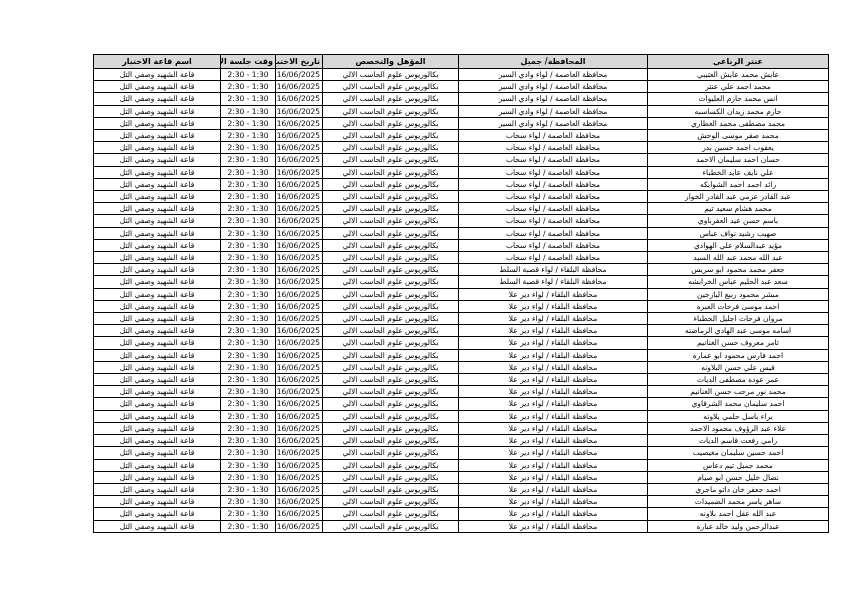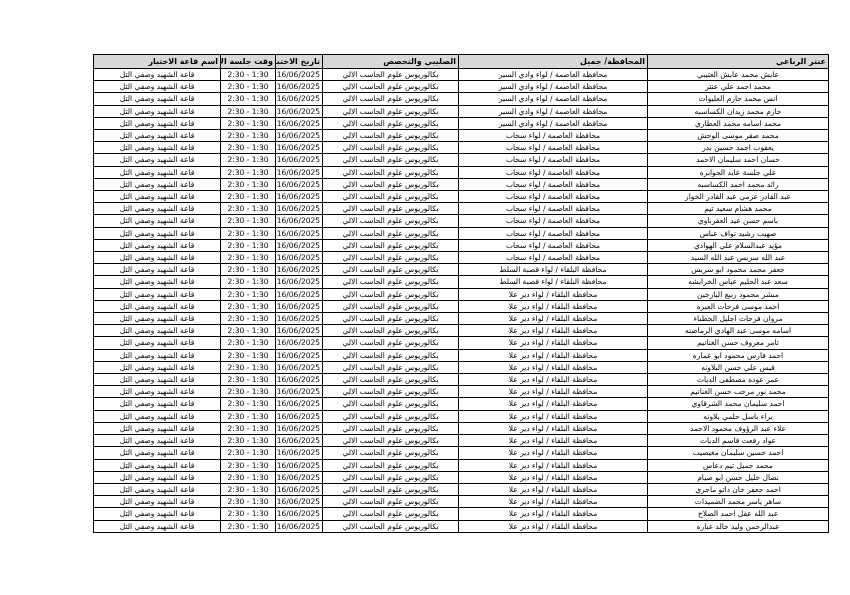--- a/index.html
+++ b/index.html
@@ -24,21 +24,21 @@
   }
   table.exam-table th{
     background:#d9d9d9;
     border:1px solid #000000;
     font-size:8px;
     font-weight:bold;
     height:13px;
     padding:0 2px;
     white-space:nowrap;
     overflow:hidden;
-    text-align:right;
+    text-align:center;
     color:#000000;
   }
   table.exam-table td{
     border:1px solid #000000;
     font-size:7.5px;
     height:11.2px;
     line-height:11.2px;
     padding:0 2px;
     white-space:nowrap;
     overflow:hidden;
@@ -59,21 +59,21 @@
       <col style="width:189px">
       <col style="width:136px">
       <col style="width:47px">
       <col style="width:55px">
       <col style="width:127px">
     </colgroup>
     <thead>
       <tr id="header-row">
           <th>عنتر الرباعي</th>
           <th>المحافظة/ جميل</th>
-          <th>الصليبي والتخصص</th>
+          <th>المؤهل والتخصص</th>
           <th>تاريخ الاختبار</th>
           <th>وقت جلسة الاختبار</th>
           <th>اسم قاعة الاختبار</th>
         </tr>
     </thead>
     <tbody id="table-body">
         <tr>
           <td class="cell-name">عايش محمد عايش العتيبي</td>
           <td class="cell-governorate">محافظة العاصمة / لواء وادي السير</td>
           <td class="cell-qualification">بكالوريوس علوم الحاسب الالي</td>
@@ -99,21 +99,21 @@
         </tr>
         <tr>
           <td class="cell-name">حازم محمد زيدان الكساسبه</td>
           <td class="cell-governorate">محافظة العاصمة / لواء وادي السير</td>
           <td class="cell-qualification">بكالوريوس علوم الحاسب الالي</td>
           <td class="cell-exam_date">16/06/2025</td>
           <td class="cell-exam_time">1:30 - 2:30</td>
           <td class="cell-hall">قاعة الشهيد وصفي التل</td>
         </tr>
         <tr>
-          <td class="cell-name">محمد اسامه محمد العطاري</td>
+          <td class="cell-name">محمد مصطفى محمد العطاري</td>
           <td class="cell-governorate">محافظة العاصمة / لواء وادي السير</td>
           <td class="cell-qualification">بكالوريوس علوم الحاسب الالي</td>
           <td class="cell-exam_date">16/06/2025</td>
           <td class="cell-exam_time">1:30 - 2:30</td>
           <td class="cell-hall">قاعة الشهيد وصفي التل</td>
         </tr>
         <tr>
           <td class="cell-name">محمد صقر موسى الوحش</td>
           <td class="cell-governorate">محافظة العاصمة / لواء سحاب</td>
           <td class="cell-qualification">بكالوريوس علوم الحاسب الالي</td>
@@ -131,29 +131,29 @@
         </tr>
         <tr>
           <td class="cell-name">حسان احمد سليمان الاحمد</td>
           <td class="cell-governorate">محافظة العاصمة / لواء سحاب</td>
           <td class="cell-qualification">بكالوريوس علوم الحاسب الالي</td>
           <td class="cell-exam_date">16/06/2025</td>
           <td class="cell-exam_time">1:30 - 2:30</td>
           <td class="cell-hall">قاعة الشهيد وصفي التل</td>
         </tr>
         <tr>
-          <td class="cell-name">علي جلسة عايد الجوابره</td>
-          <td class="cell-governorate">محافظة العاصمة / لواء سحاب</td>
-          <td class="cell-qualification">بكالوريوس علوم الحاسب الالي</td>
-          <td class="cell-exam_date">16/06/2025</td>
-          <td class="cell-exam_time">1:30 - 2:30</td>
-          <td class="cell-hall">قاعة الشهيد وصفي التل</td>
-        </tr>
-        <tr>
-          <td class="cell-name">رائد محمد احمد الكساسبه</td>
+          <td class="cell-name">علي نايف عايد الخطباء</td>
+          <td class="cell-governorate">محافظة العاصمة / لواء سحاب</td>
+          <td class="cell-qualification">بكالوريوس علوم الحاسب الالي</td>
+          <td class="cell-exam_date">16/06/2025</td>
+          <td class="cell-exam_time">1:30 - 2:30</td>
+          <td class="cell-hall">قاعة الشهيد وصفي التل</td>
+        </tr>
+        <tr>
+          <td class="cell-name">رائد احمد احمد الشوابكه</td>
           <td class="cell-governorate">محافظة العاصمة / لواء سحاب</td>
           <td class="cell-qualification">بكالوريوس علوم الحاسب الالي</td>
           <td class="cell-exam_date">16/06/2025</td>
           <td class="cell-exam_time">1:30 - 2:30</td>
           <td class="cell-hall">قاعة الشهيد وصفي التل</td>
         </tr>
         <tr>
           <td class="cell-name">عبد القادر عزمي عبد القادر الخوار</td>
           <td class="cell-governorate">محافظة العاصمة / لواء سحاب</td>
           <td class="cell-qualification">بكالوريوس علوم الحاسب الالي</td>
@@ -187,21 +187,21 @@
         </tr>
         <tr>
           <td class="cell-name">مؤيد عبدالسلام علي الهوادي</td>
           <td class="cell-governorate">محافظة العاصمة / لواء سحاب</td>
           <td class="cell-qualification">بكالوريوس علوم الحاسب الالي</td>
           <td class="cell-exam_date">16/06/2025</td>
           <td class="cell-exam_time">1:30 - 2:30</td>
           <td class="cell-hall">قاعة الشهيد وصفي التل</td>
         </tr>
         <tr>
-          <td class="cell-name">عبد الله سريس عبد الله السيد</td>
+          <td class="cell-name">عبد الله محمد عبد الله السيد</td>
           <td class="cell-governorate">محافظة العاصمة / لواء سحاب</td>
           <td class="cell-qualification">بكالوريوس علوم الحاسب الالي</td>
           <td class="cell-exam_date">16/06/2025</td>
           <td class="cell-exam_time">1:30 - 2:30</td>
           <td class="cell-hall">قاعة الشهيد وصفي التل</td>
         </tr>
         <tr>
           <td class="cell-name">جعفر محمد محمود ابو سريس</td>
           <td class="cell-governorate">محافظة البلقاء / لواء قصبة السلط</td>
           <td class="cell-qualification">بكالوريوس علوم الحاسب الالي</td>
@@ -307,21 +307,21 @@
         </tr>
         <tr>
           <td class="cell-name">علاء عبد الرؤوف محمود الاحمد</td>
           <td class="cell-governorate">محافظة البلقاء / لواء دير علا</td>
           <td class="cell-qualification">بكالوريوس علوم الحاسب الالي</td>
           <td class="cell-exam_date">16/06/2025</td>
           <td class="cell-exam_time">1:30 - 2:30</td>
           <td class="cell-hall">قاعة الشهيد وصفي التل</td>
         </tr>
         <tr>
-          <td class="cell-name">عواد رفعت قاسم الديات</td>
+          <td class="cell-name">رامي رفعت قاسم الديات</td>
           <td class="cell-governorate">محافظة البلقاء / لواء دير علا</td>
           <td class="cell-qualification">بكالوريوس علوم الحاسب الالي</td>
           <td class="cell-exam_date">16/06/2025</td>
           <td class="cell-exam_time">1:30 - 2:30</td>
           <td class="cell-hall">قاعة الشهيد وصفي التل</td>
         </tr>
         <tr>
           <td class="cell-name">احمد حسين سليمان مغيصيب</td>
           <td class="cell-governorate">محافظة البلقاء / لواء دير علا</td>
           <td class="cell-qualification">بكالوريوس علوم الحاسب الالي</td>
@@ -355,21 +355,21 @@
         </tr>
         <tr>
           <td class="cell-name">ساهر ياسر محمد الضميدات</td>
           <td class="cell-governorate">محافظة البلقاء / لواء دير علا</td>
           <td class="cell-qualification">بكالوريوس علوم الحاسب الالي</td>
           <td class="cell-exam_date">16/06/2025</td>
           <td class="cell-exam_time">1:30 - 2:30</td>
           <td class="cell-hall">قاعة الشهيد وصفي التل</td>
         </tr>
         <tr>
-          <td class="cell-name">عبد الله عقل احمد الصلاح</td>
+          <td class="cell-name">عبد الله عقل احمد بلاونه</td>
           <td class="cell-governorate">محافظة البلقاء / لواء دير علا</td>
           <td class="cell-qualification">بكالوريوس علوم الحاسب الالي</td>
           <td class="cell-exam_date">16/06/2025</td>
           <td class="cell-exam_time">1:30 - 2:30</td>
           <td class="cell-hall">قاعة الشهيد وصفي التل</td>
         </tr>
         <tr>
           <td class="cell-name">عبدالرحمن وليد خالد عباره</td>
           <td class="cell-governorate">محافظة البلقاء / لواء دير علا</td>
           <td class="cell-qualification">بكالوريوس علوم الحاسب الالي</td>

